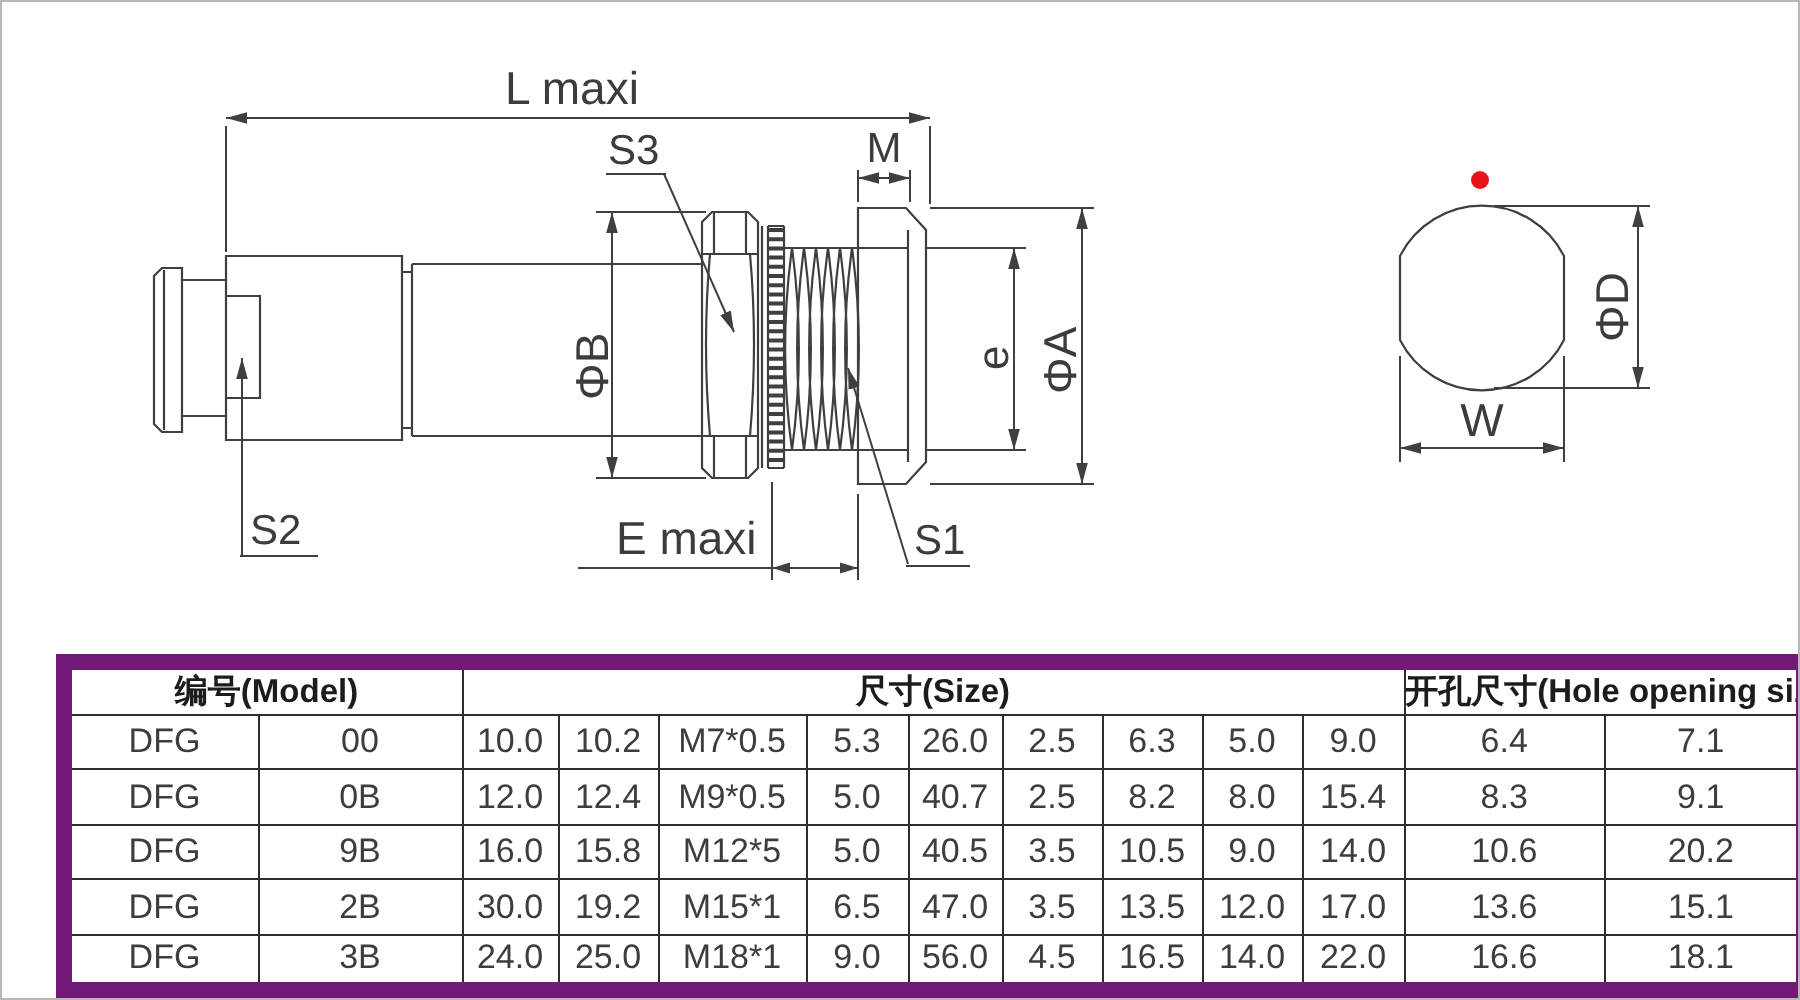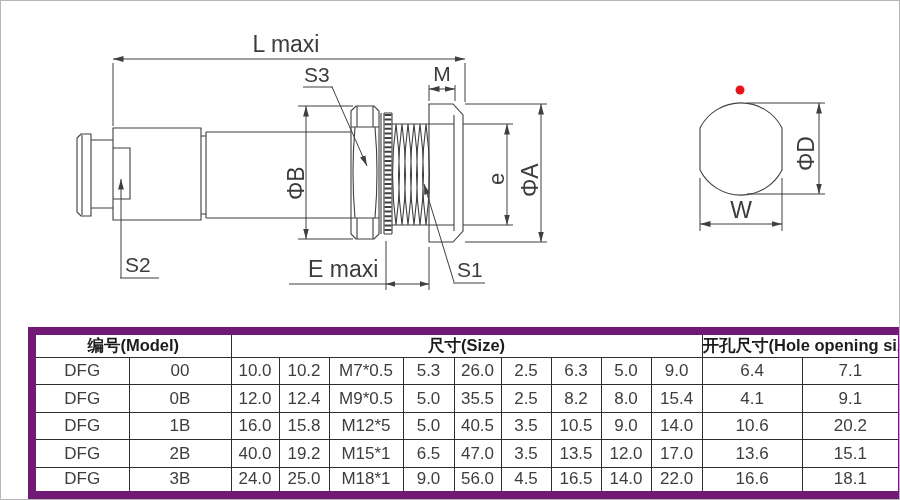--- a/index.html
+++ b/index.html
@@ -154,47 +154,47 @@
         <td class="dcell">6.4</td>
         <td class="dcell">7.1</td>
       </tr>
       <tr>
         <td class="dcell">DFG</td>
         <td class="dcell">0B</td>
         <td class="dcell">12.0</td>
         <td class="dcell">12.4</td>
         <td class="dcell">M9*0.5</td>
         <td class="dcell">5.0</td>
-        <td class="dcell">35.5</td>
+        <td class="dcell">40.7</td>
         <td class="dcell">2.5</td>
         <td class="dcell">8.2</td>
         <td class="dcell">8.0</td>
         <td class="dcell">15.4</td>
-        <td class="dcell">4.1</td>
+        <td class="dcell">8.3</td>
         <td class="dcell">9.1</td>
       </tr>
       <tr>
         <td class="dcell">DFG</td>
-        <td class="dcell">1B</td>
+        <td class="dcell">9B</td>
         <td class="dcell">16.0</td>
         <td class="dcell">15.8</td>
         <td class="dcell">M12*5</td>
         <td class="dcell">5.0</td>
         <td class="dcell">40.5</td>
         <td class="dcell">3.5</td>
         <td class="dcell">10.5</td>
         <td class="dcell">9.0</td>
         <td class="dcell">14.0</td>
         <td class="dcell">10.6</td>
         <td class="dcell">20.2</td>
       </tr>
       <tr>
         <td class="dcell">DFG</td>
         <td class="dcell">2B</td>
-        <td class="dcell">40.0</td>
+        <td class="dcell">30.0</td>
         <td class="dcell">19.2</td>
         <td class="dcell">M15*1</td>
         <td class="dcell">6.5</td>
         <td class="dcell">47.0</td>
         <td class="dcell">3.5</td>
         <td class="dcell">13.5</td>
         <td class="dcell">12.0</td>
         <td class="dcell">17.0</td>
         <td class="dcell">13.6</td>
         <td class="dcell">15.1</td>

